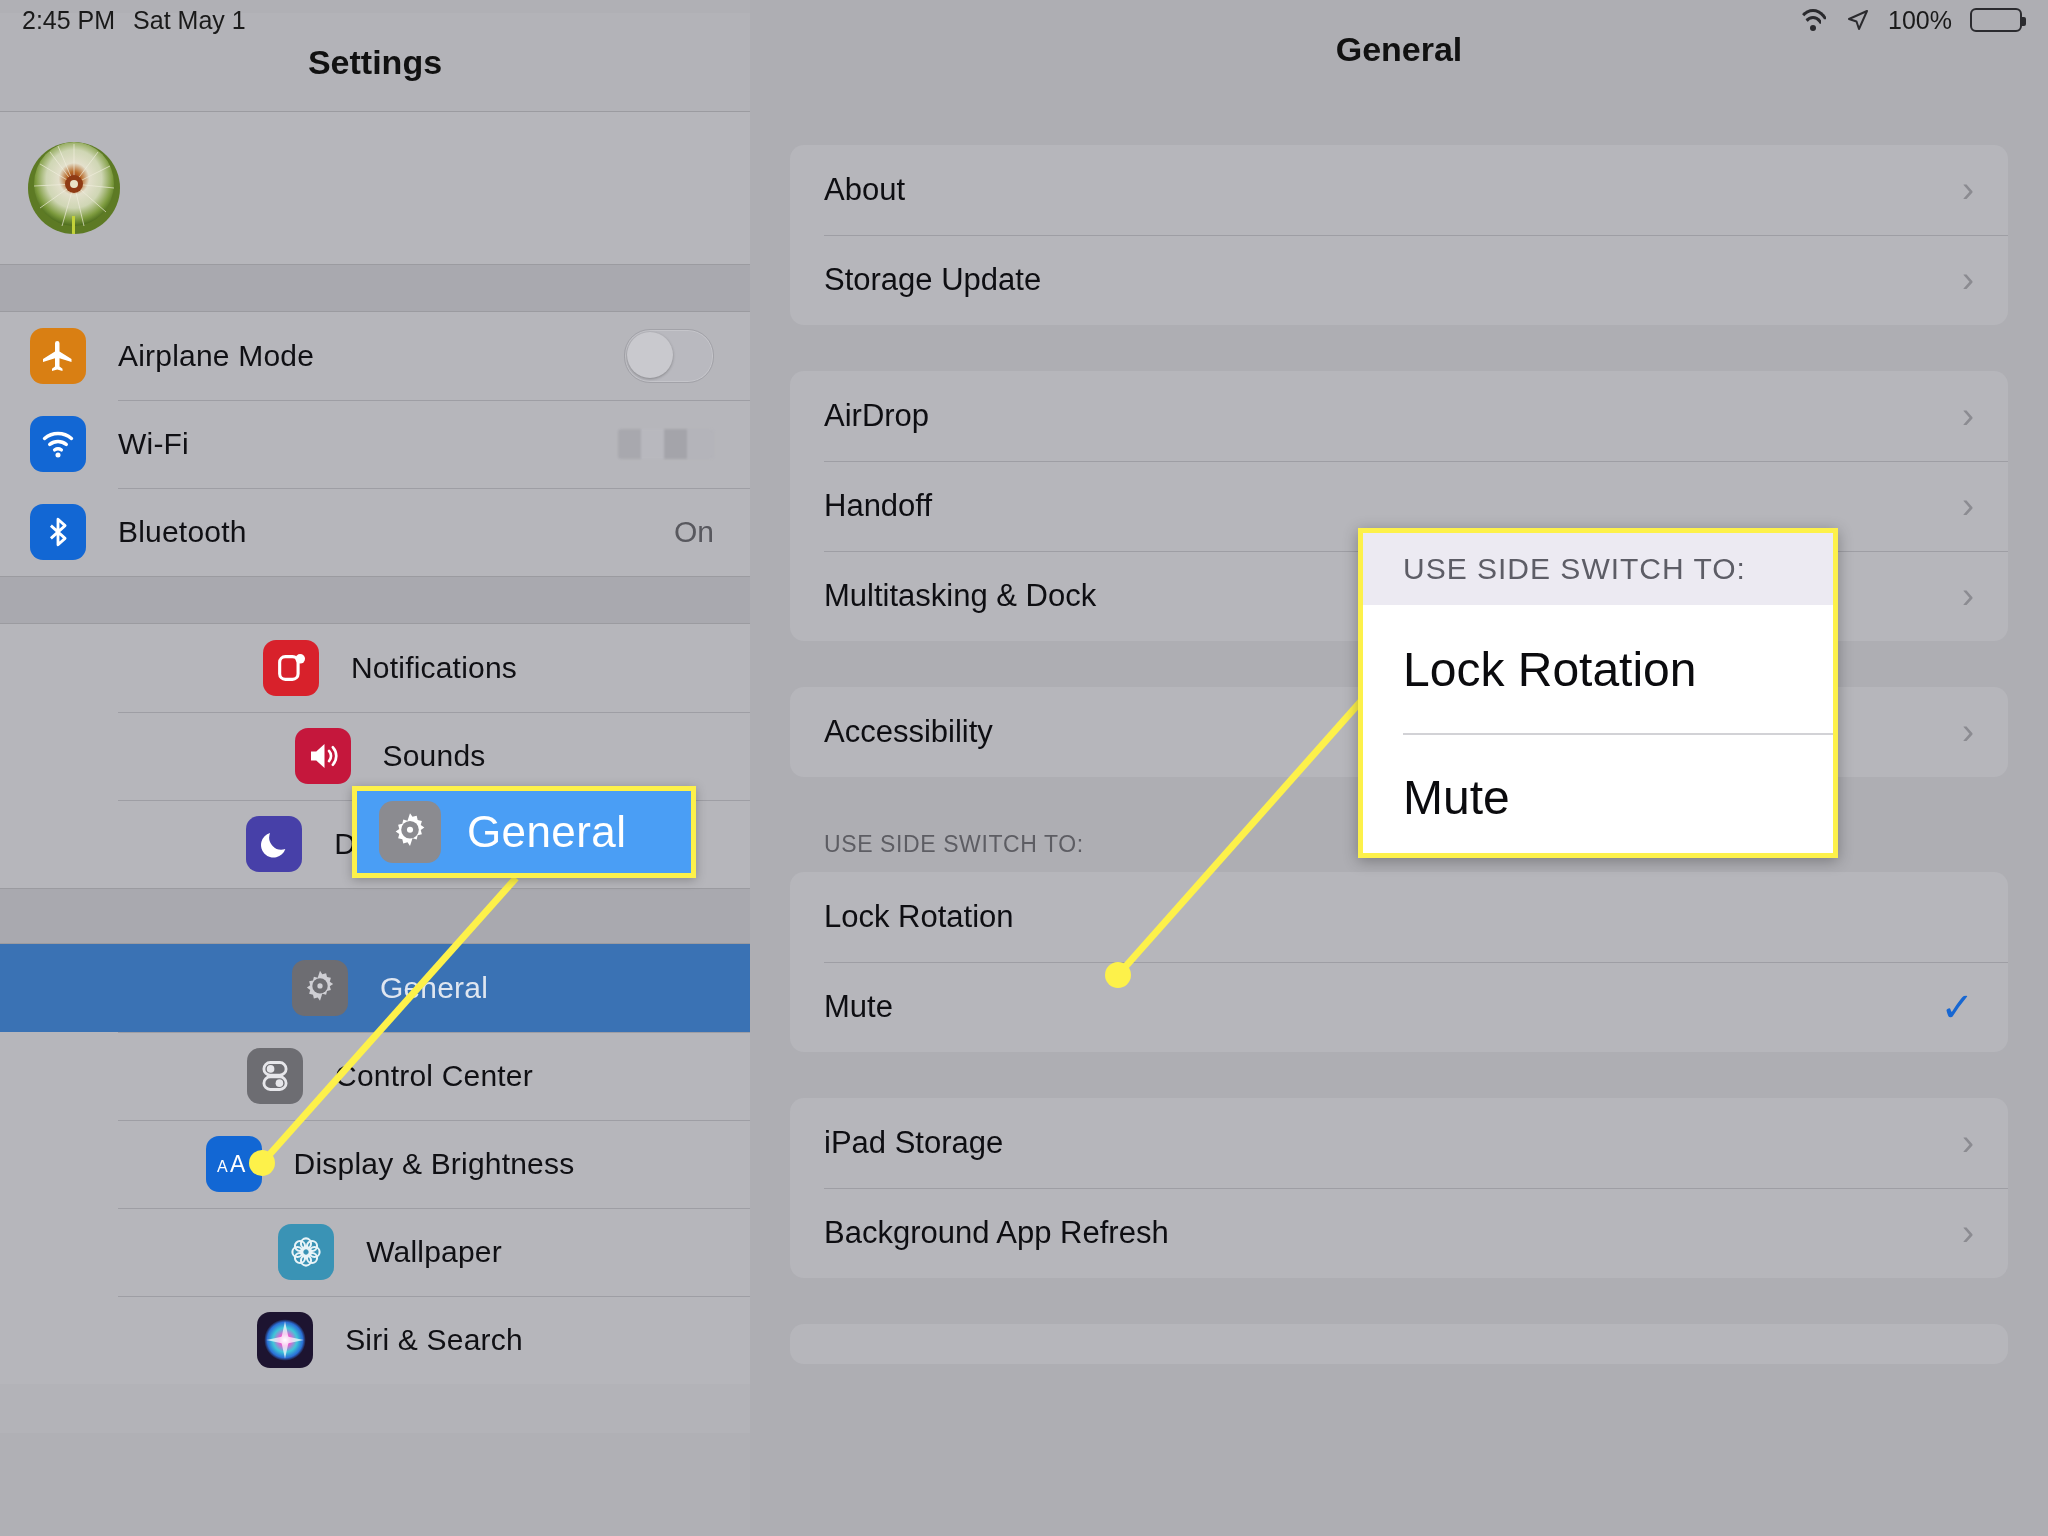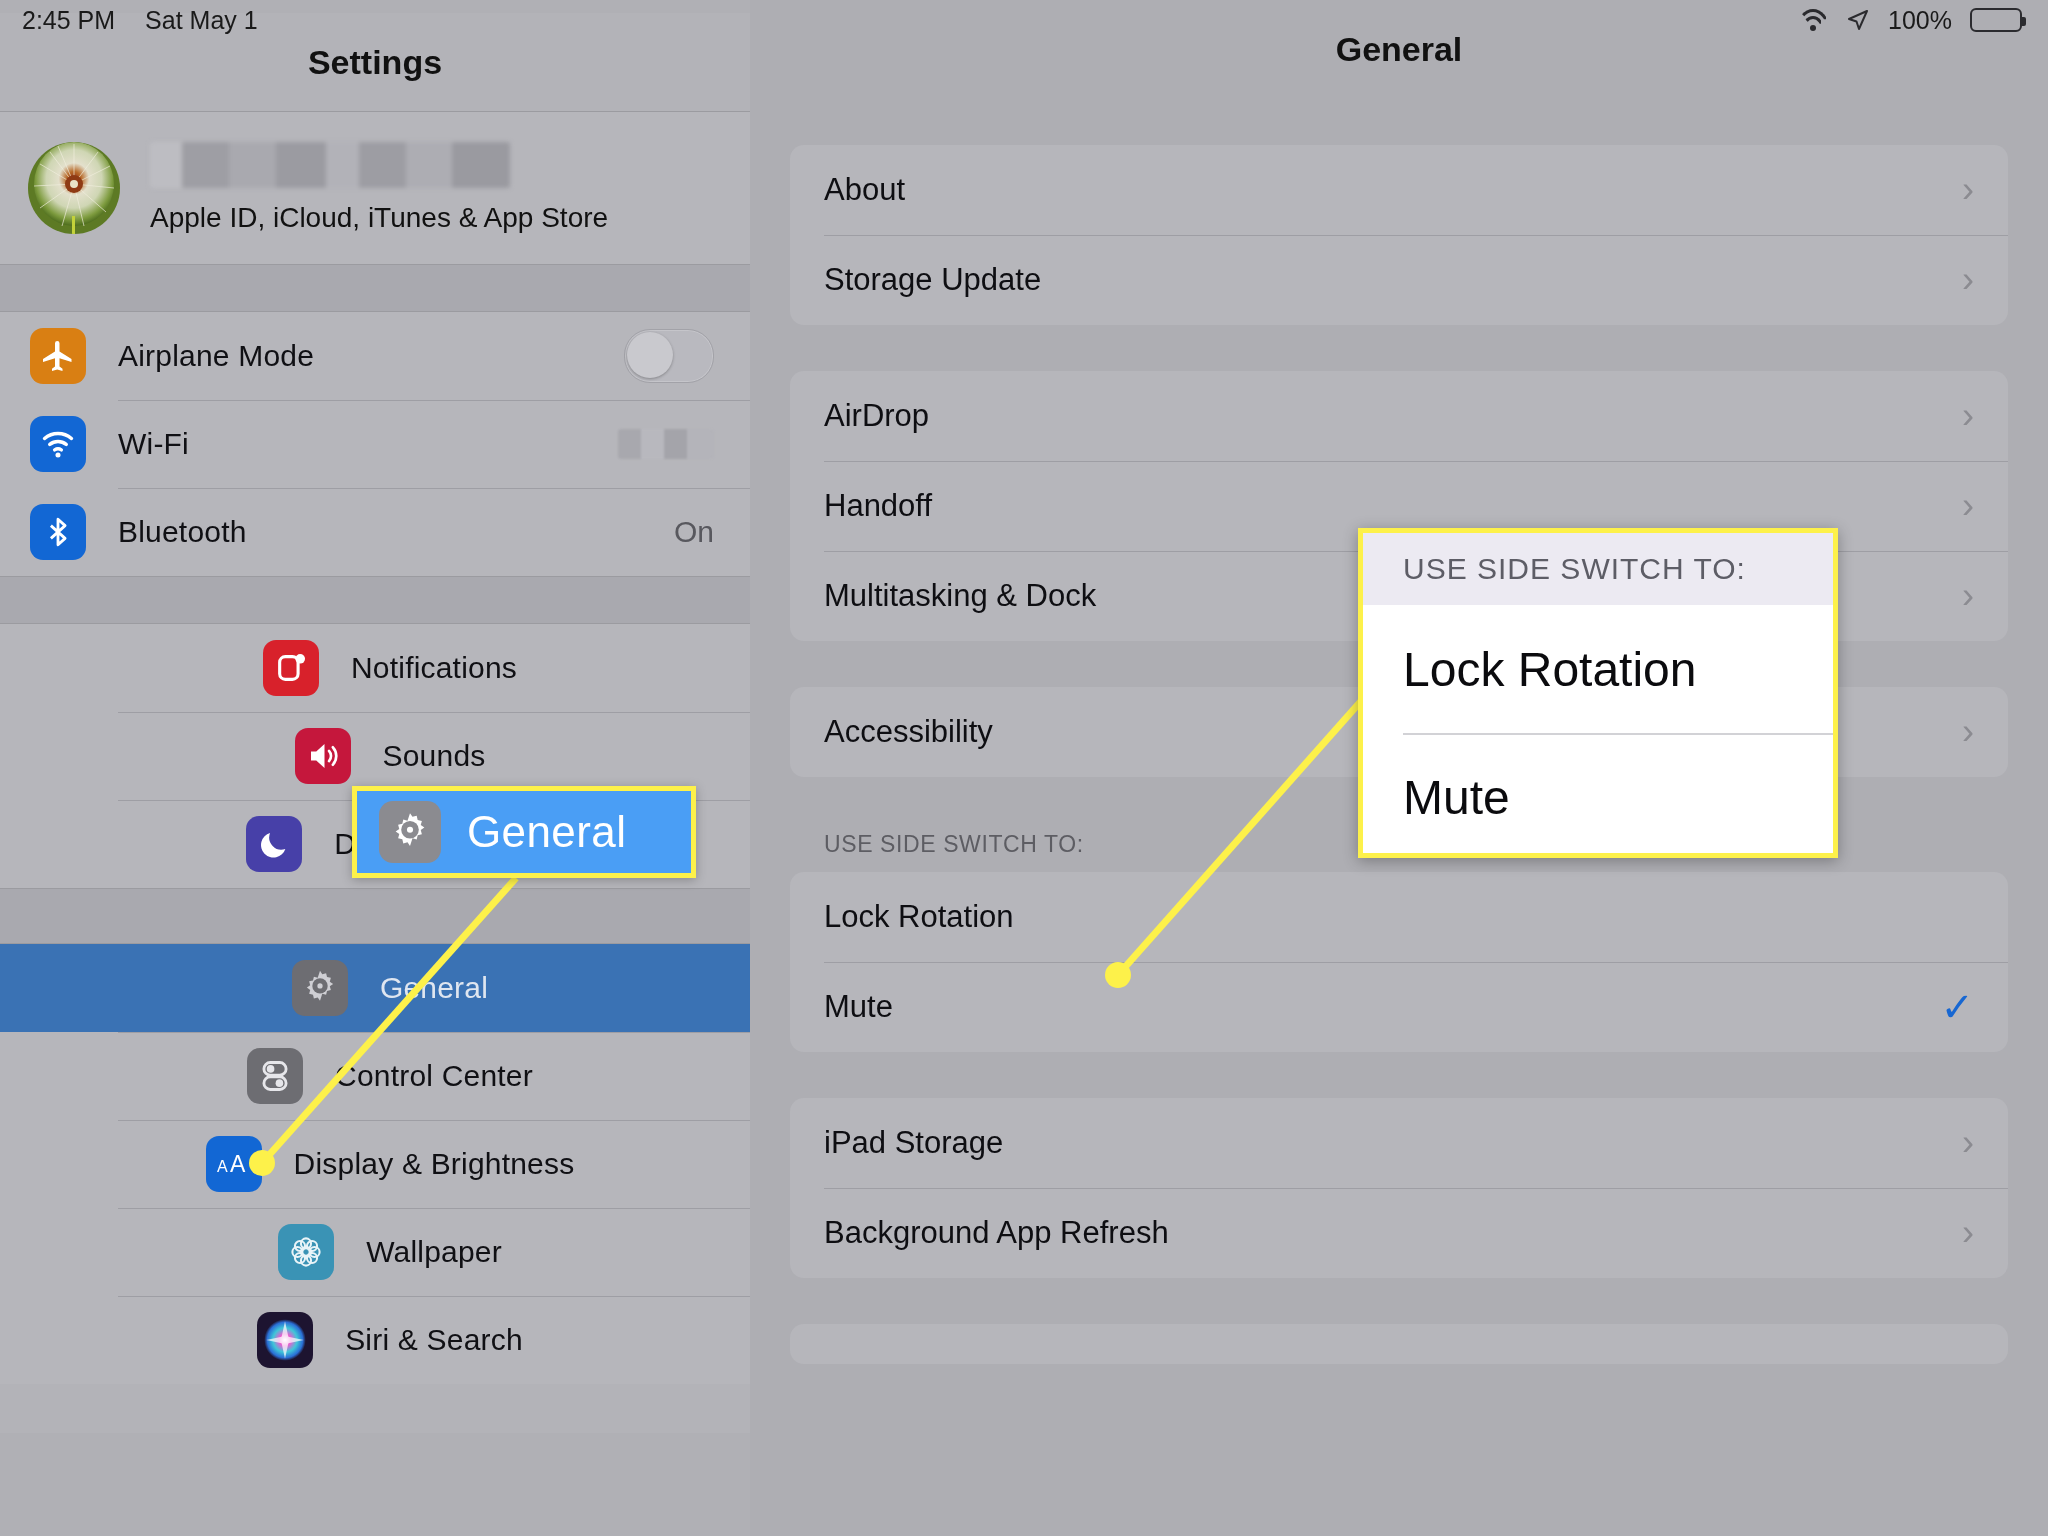--- a/index.html
+++ b/index.html
@@ -6,21 +6,21 @@
   body{
     width:2048px;height:1536px;overflow:hidden;
     font-family:"Liberation Sans","DejaVu Sans",sans-serif;
     background:#b0b0b5;
     -webkit-font-smoothing:antialiased;
   }
   #root{position:relative;width:2048px;height:1536px;background:#b0b0b5;}
 
   
   .statusbar{position:absolute;left:0;top:0;width:2048px;height:40px;display:flex;align-items:center;z-index:5;}
-  .sb-left{display:flex;align-items:flex-start;gap:30px;margin-left:22px;font-size:25px;color:#1a1a1a;font-weight:400;}
+  .sb-left{display:flex;align-items:flex-start;gap:18px;margin-left:22px;font-size:25px;color:#1a1a1a;font-weight:400;}
   .sb-right{margin-left:auto;display:flex;align-items:center;gap:18px;margin-right:26px;font-size:25px;color:#1a1a1a;}
   .wifi-ico{width:30px;height:22px;position:relative;display:inline-block;}
   .wifi-ico i{position:absolute;left:50%;transform:translateX(-50%);border:3.5px solid #2a2a2e;border-radius:50% 50% 0 0 / 100% 100% 0 0;border-bottom-color:transparent;border-left-color:transparent;border-right-color:transparent;}
   .wifi-ico i:nth-child(1){width:26px;height:13px;top:0;}
   .wifi-ico i:nth-child(2){width:16px;height:8px;top:7px;}
   .wifi-ico .dot{width:6px;height:6px;background:#2a2a2e;border-radius:50%;top:16px;border:none;}
   .loc-ico{width:24px;height:24px;}
   .battery{width:52px;height:24px;border:2.5px solid #2b2b2f;border-radius:6px;position:relative;padding:2px;box-sizing:border-box;}
   .battery .fill{height:100%;width:100%;background:#1b1b1f;border-radius:2px;}
   .battery .cap{position:absolute;right:-6px;top:7px;width:4px;height:9px;background:#2b2b2f;border-radius:0 2px 2px 0;}
@@ -140,24 +140,20 @@
               <line x1="46" y1="42" x2="34" y2="84"></line>
                 <line x1="46" y1="42" x2="12" y2="66"></line>
               <line x1="46" y1="42" x2="6" y2="44"></line>
                 <line x1="46" y1="42" x2="30" y2="4"></line>
             </g>
             <circle cx="46" cy="42" r="9" fill="#8f3a14"></circle>
             <circle cx="46" cy="42" r="4" fill="#e9e3c8"></circle>
             <rect x="44" y="74" width="3" height="18" fill="#c3d23a"></rect>
           </svg>
         </div>
-        <div class="acct-txt">
-          <div class="namebar"></div>
-          <div class="acct-sub">Apple ID, iCloud, iTunes &amp; App Store</div>
-        </div>
       </div>
 
       <div class="gap"></div>
 
       <div class="s-group">
         <div class="s-row">
           <div class="s-ico" style="background:#d97f13">
             <svg width="36" height="36" viewBox="0 0 24 24">
                 <path fill="#fff" d="M21 16v-2l-8-5V3.5A1.5 1.5 0 0 0 11.5 2 1.5 1.5 0 0 0 10 3.5V9l-8 5v2l8-2.5V19l-2 1.5V22l3.5-1 3.5 1v-1.5L13 19v-5.5z"></path>
               </svg>

